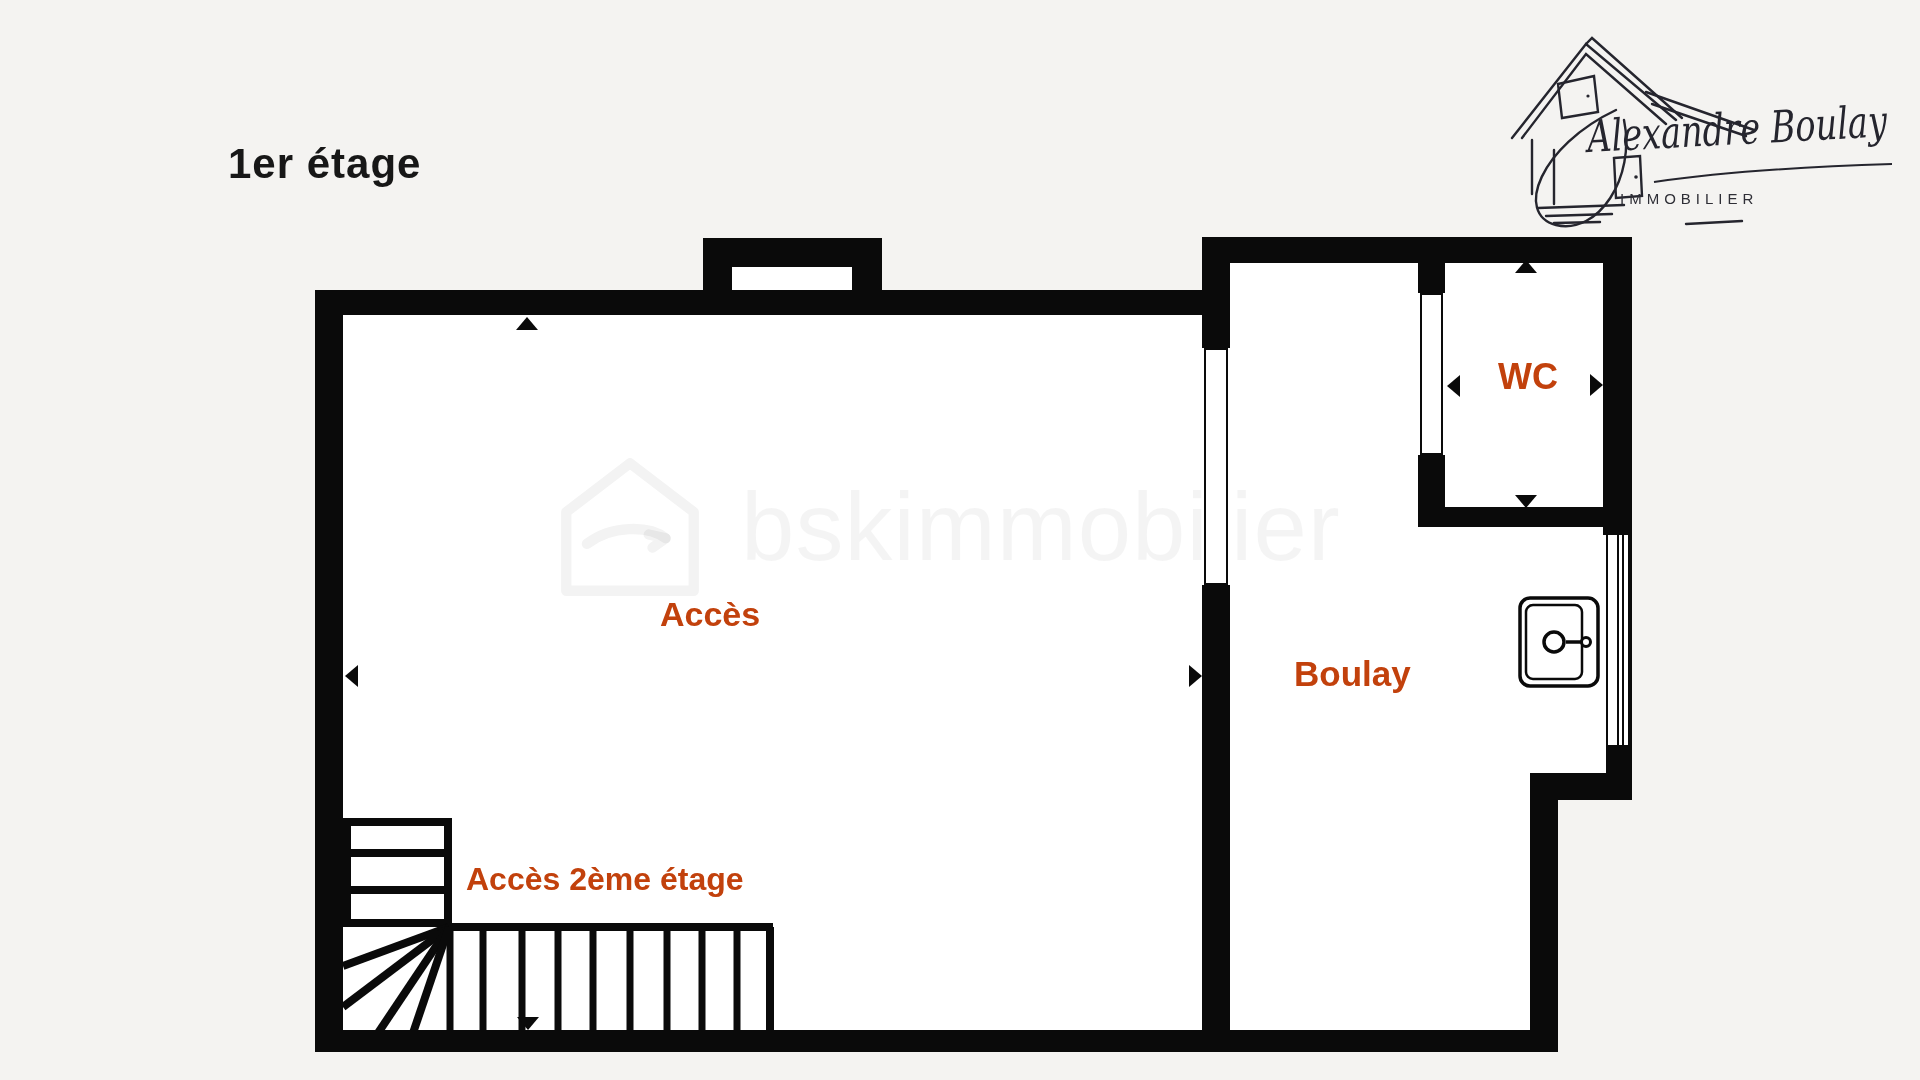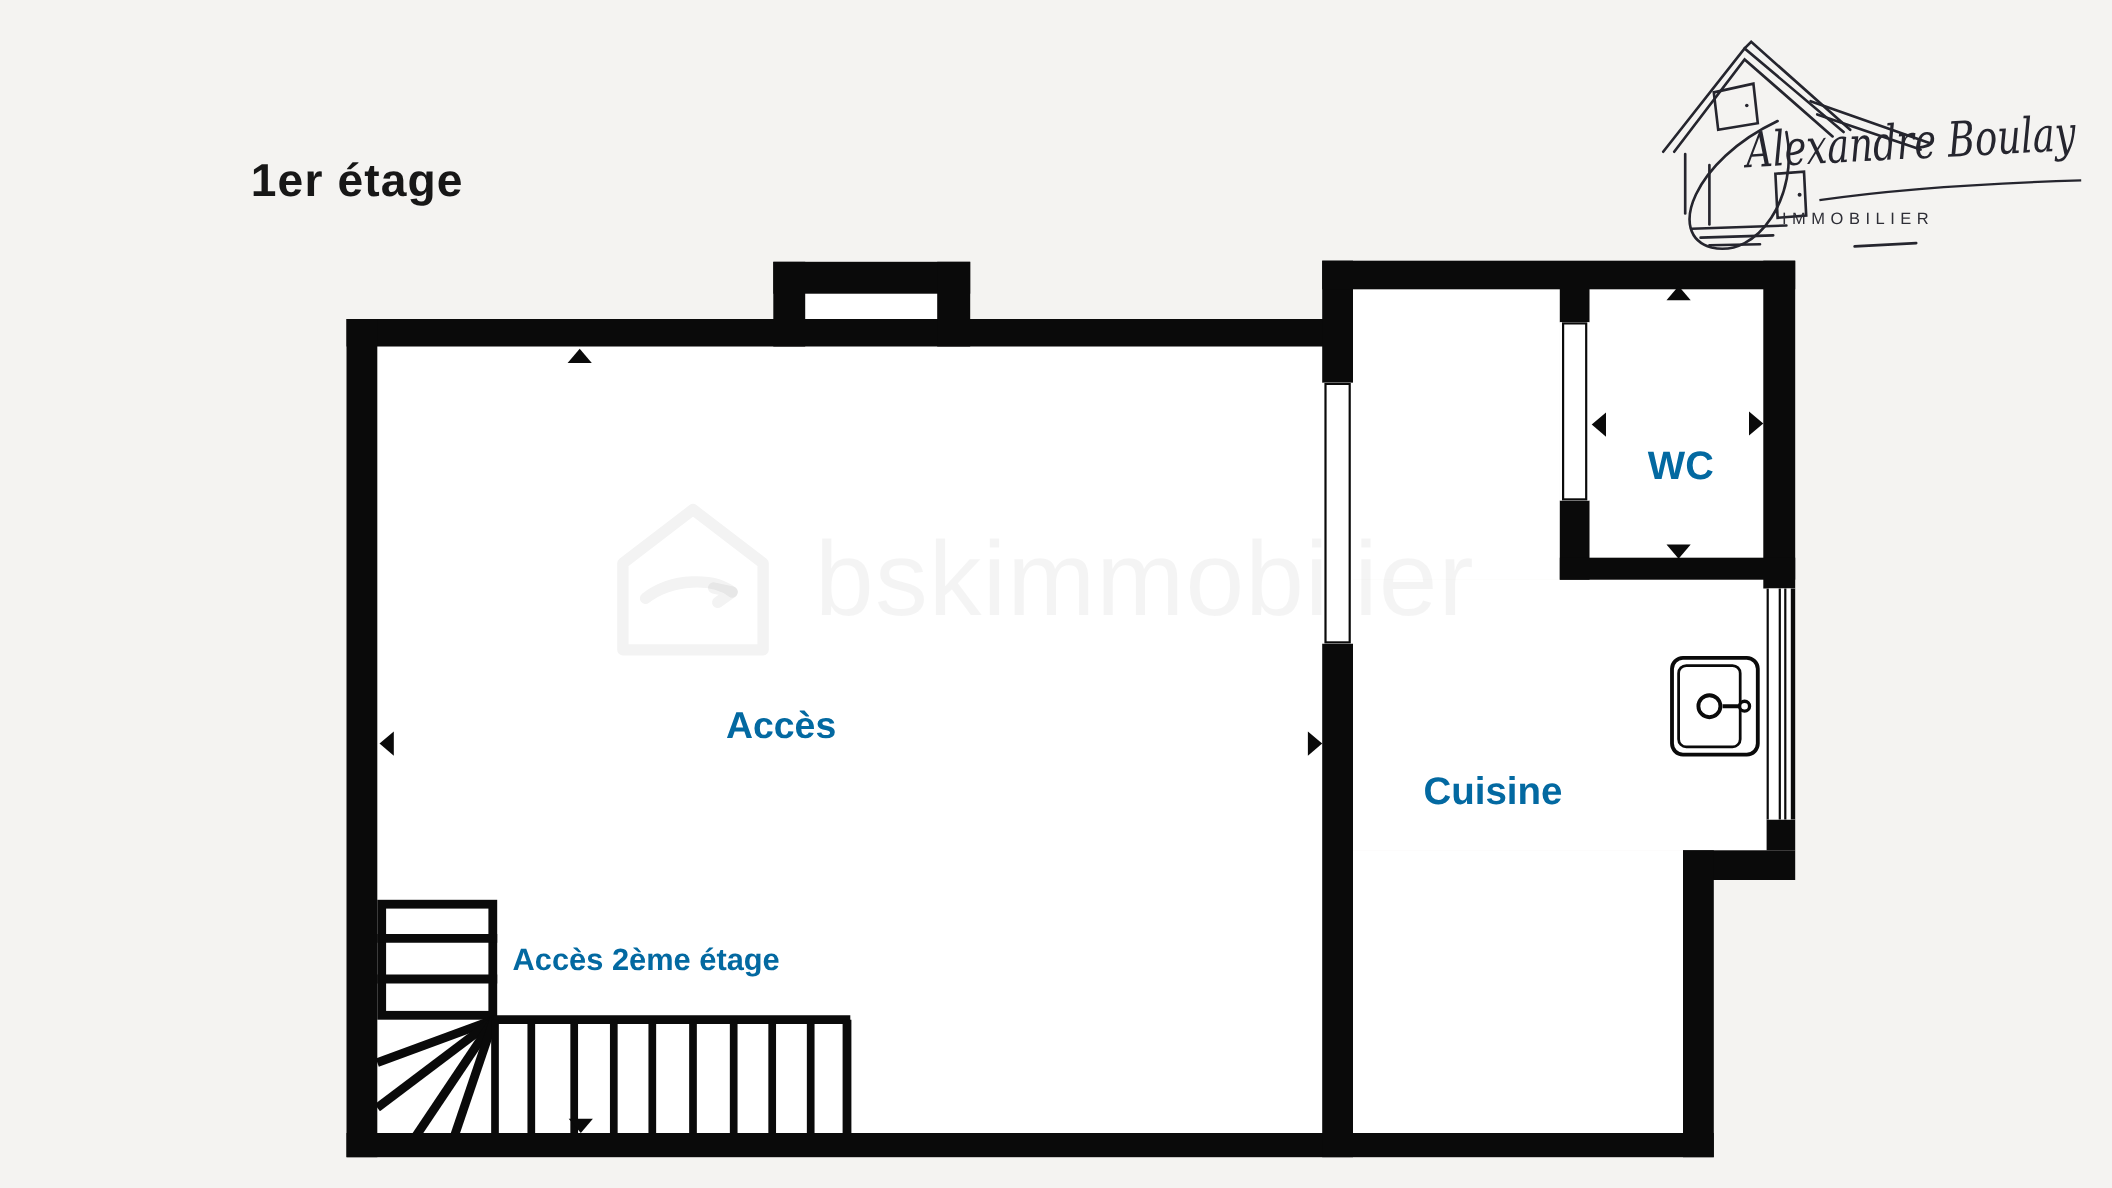--- a/index.html
+++ b/index.html
@@ -4,21 +4,21 @@
 <style>
   html,body{margin:0;padding:0;}
   body{
     width:1920px;height:1080px;position:relative;overflow:hidden;
     background:#f4f3f1;
     font-family:"Liberation Sans", sans-serif;
   }
   .abs{position:absolute;}
   .room{position:absolute;background:#ffffff;}
   .wall{position:absolute;background:#0a0a0a;}
-  .label{position:absolute;color:#0369a1;font-weight:700;line-height:1.1;white-space:nowrap;margin-top:46px;}
+  .label{position:absolute;color:#c2410c;font-weight:700;line-height:1.1;white-space:nowrap;}
   .tri{position:absolute;width:0;height:0;}
   .tri-up{border-left:11px solid transparent;border-right:11px solid transparent;border-bottom:13px solid #0a0a0a;}
   .tri-down{border-left:11px solid transparent;border-right:11px solid transparent;border-top:13px solid #0a0a0a;}
   .tri-left{border-top:11px solid transparent;border-bottom:11px solid transparent;border-right:13px solid #0a0a0a;}
   .tri-right{border-top:11px solid transparent;border-bottom:11px solid transparent;border-left:13px solid #0a0a0a;}
   .opening{position:absolute;background:#ffffff;}
   .jamb{position:absolute;background:#ffffff;border:2px solid #0a0a0a;box-sizing:border-box;}
   .wline{position:absolute;background:#0a0a0a;}
   .watermark{position:absolute;left:555px;top:452px;display:flex;align-items:center;gap:36px;pointer-events:none;}
   .watermark-text{font-size:96px;font-weight:500;letter-spacing:1px;color:rgba(10,10,10,0.045);}
@@ -135,15 +135,15 @@
 
 <svg class="abs" style="left:1516px;top:594px;" width="86" height="96" viewBox="0 0 86 96">
   <rect x="4" y="4" width="78" height="88" rx="10" fill="#ffffff" stroke="#0a0a0a" stroke-width="3.5"></rect>
   <rect x="10" y="11" width="56" height="74" rx="7" fill="#ffffff" stroke="#0a0a0a" stroke-width="2.5"></rect>
   <circle cx="38" cy="48" r="10" fill="#ffffff" stroke="#0a0a0a" stroke-width="3.5"></circle>
   <line x1="50" y1="48" x2="69" y2="48" stroke="#0a0a0a" stroke-width="3.5"></line>
   <circle cx="70" cy="48" r="4.5" fill="#ffffff" stroke="#0a0a0a" stroke-width="3"></circle>
 </svg>
 
 <div class="label" style="left:660px;top:596px;font-size:34px;">Accès</div>
-<div class="label" style="left:1294px;top:655px;font-size:35px;">Cuisine</div>
+<div class="label" style="left:1294px;top:655px;font-size:35px;">Boulay</div>
 <div class="label" style="left:1498px;top:357px;font-size:36px;font-weight:800;">WC</div>
-<div class="label" style="left:466px;top:812px;font-size:28px;">Accès 2ème étage</div>
+<div class="label" style="left:466px;top:862px;font-size:32px;">Accès 2ème étage</div>
 
 </body></html>

